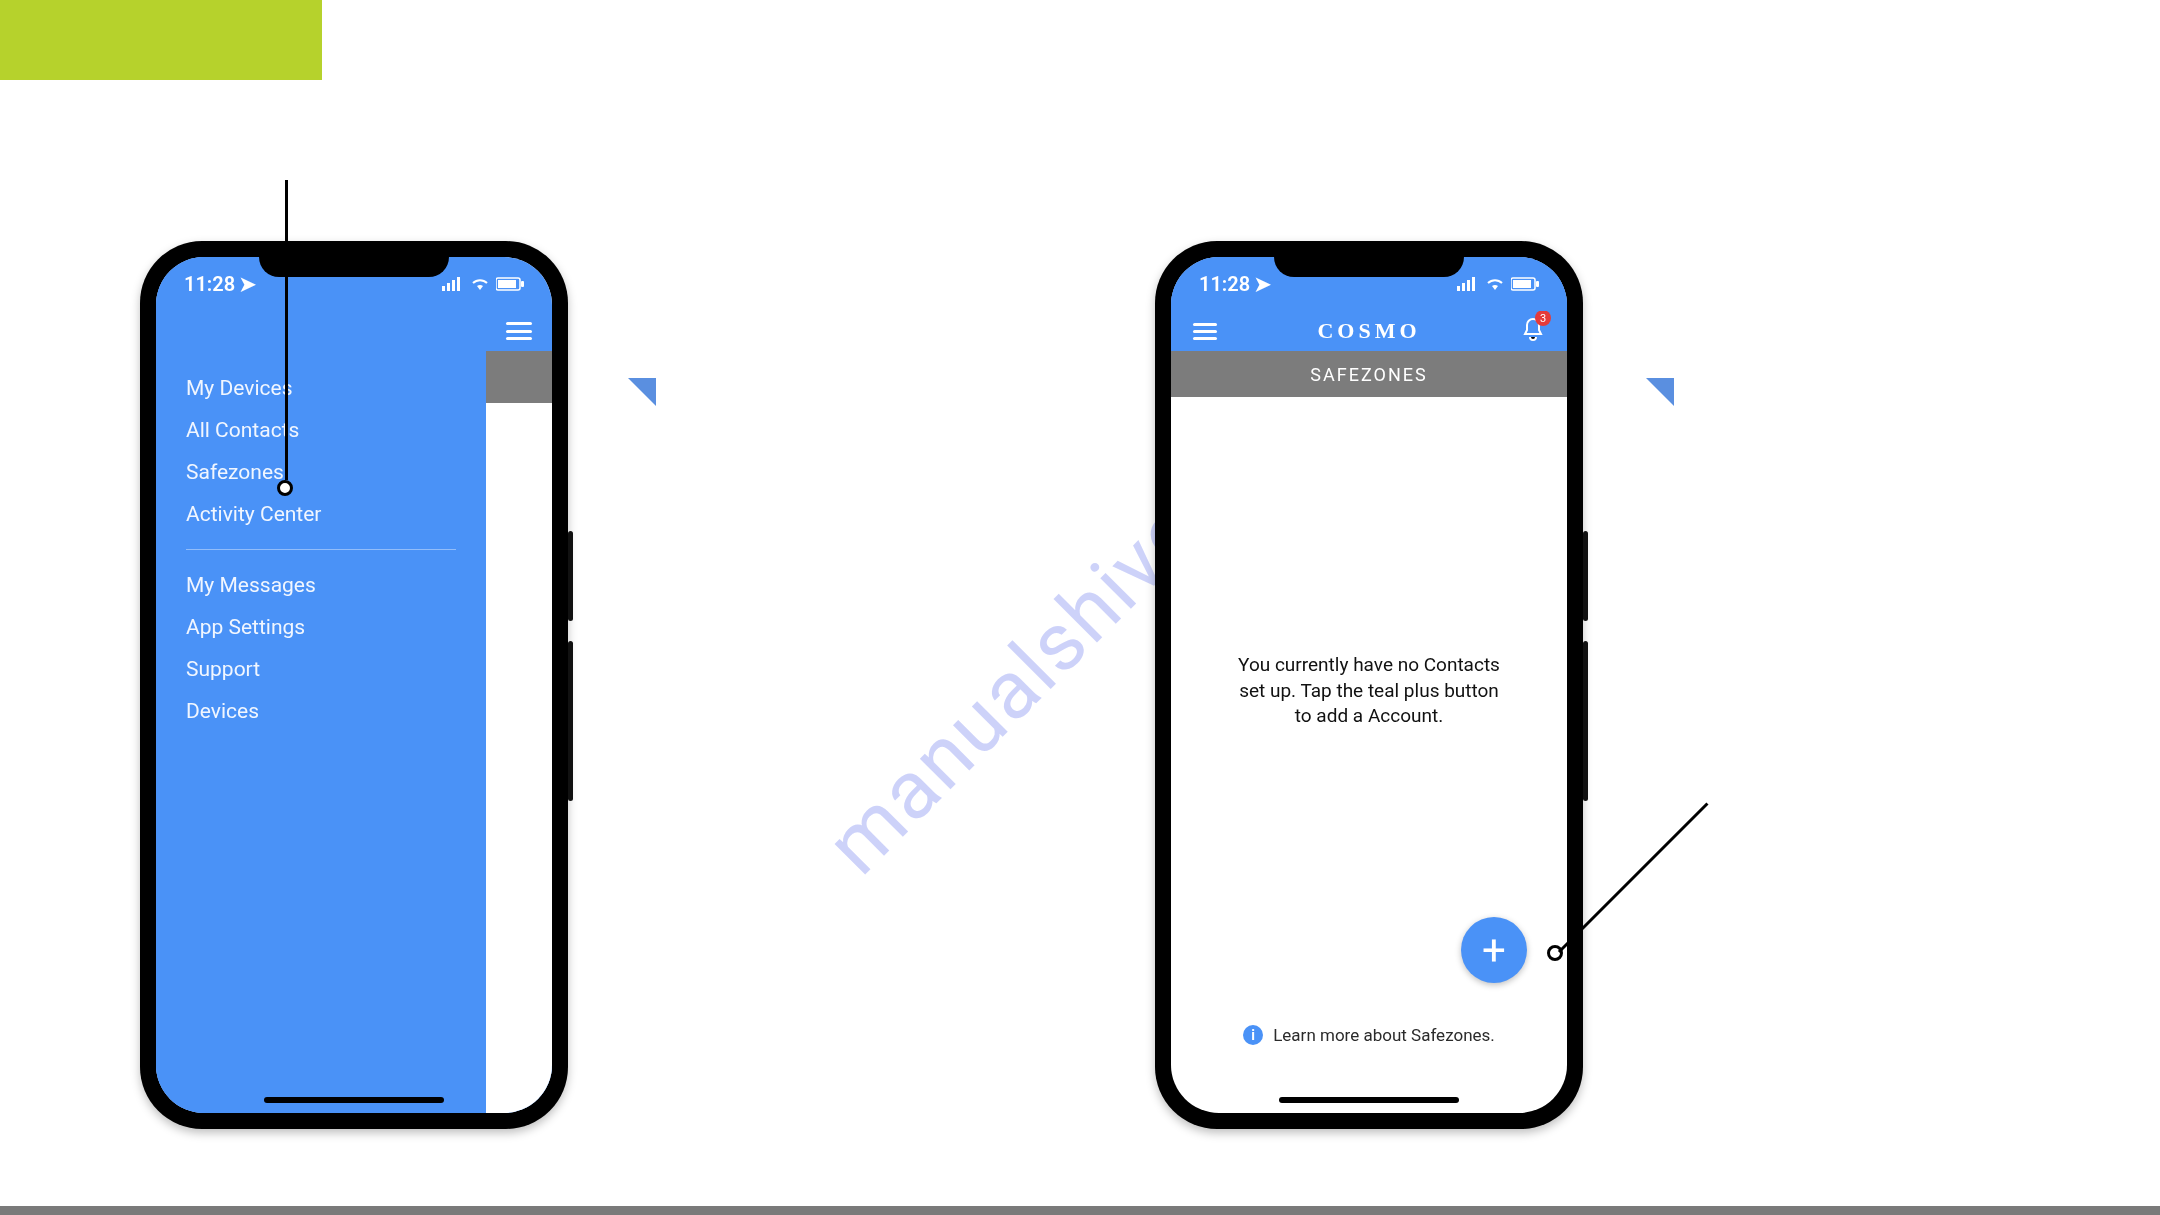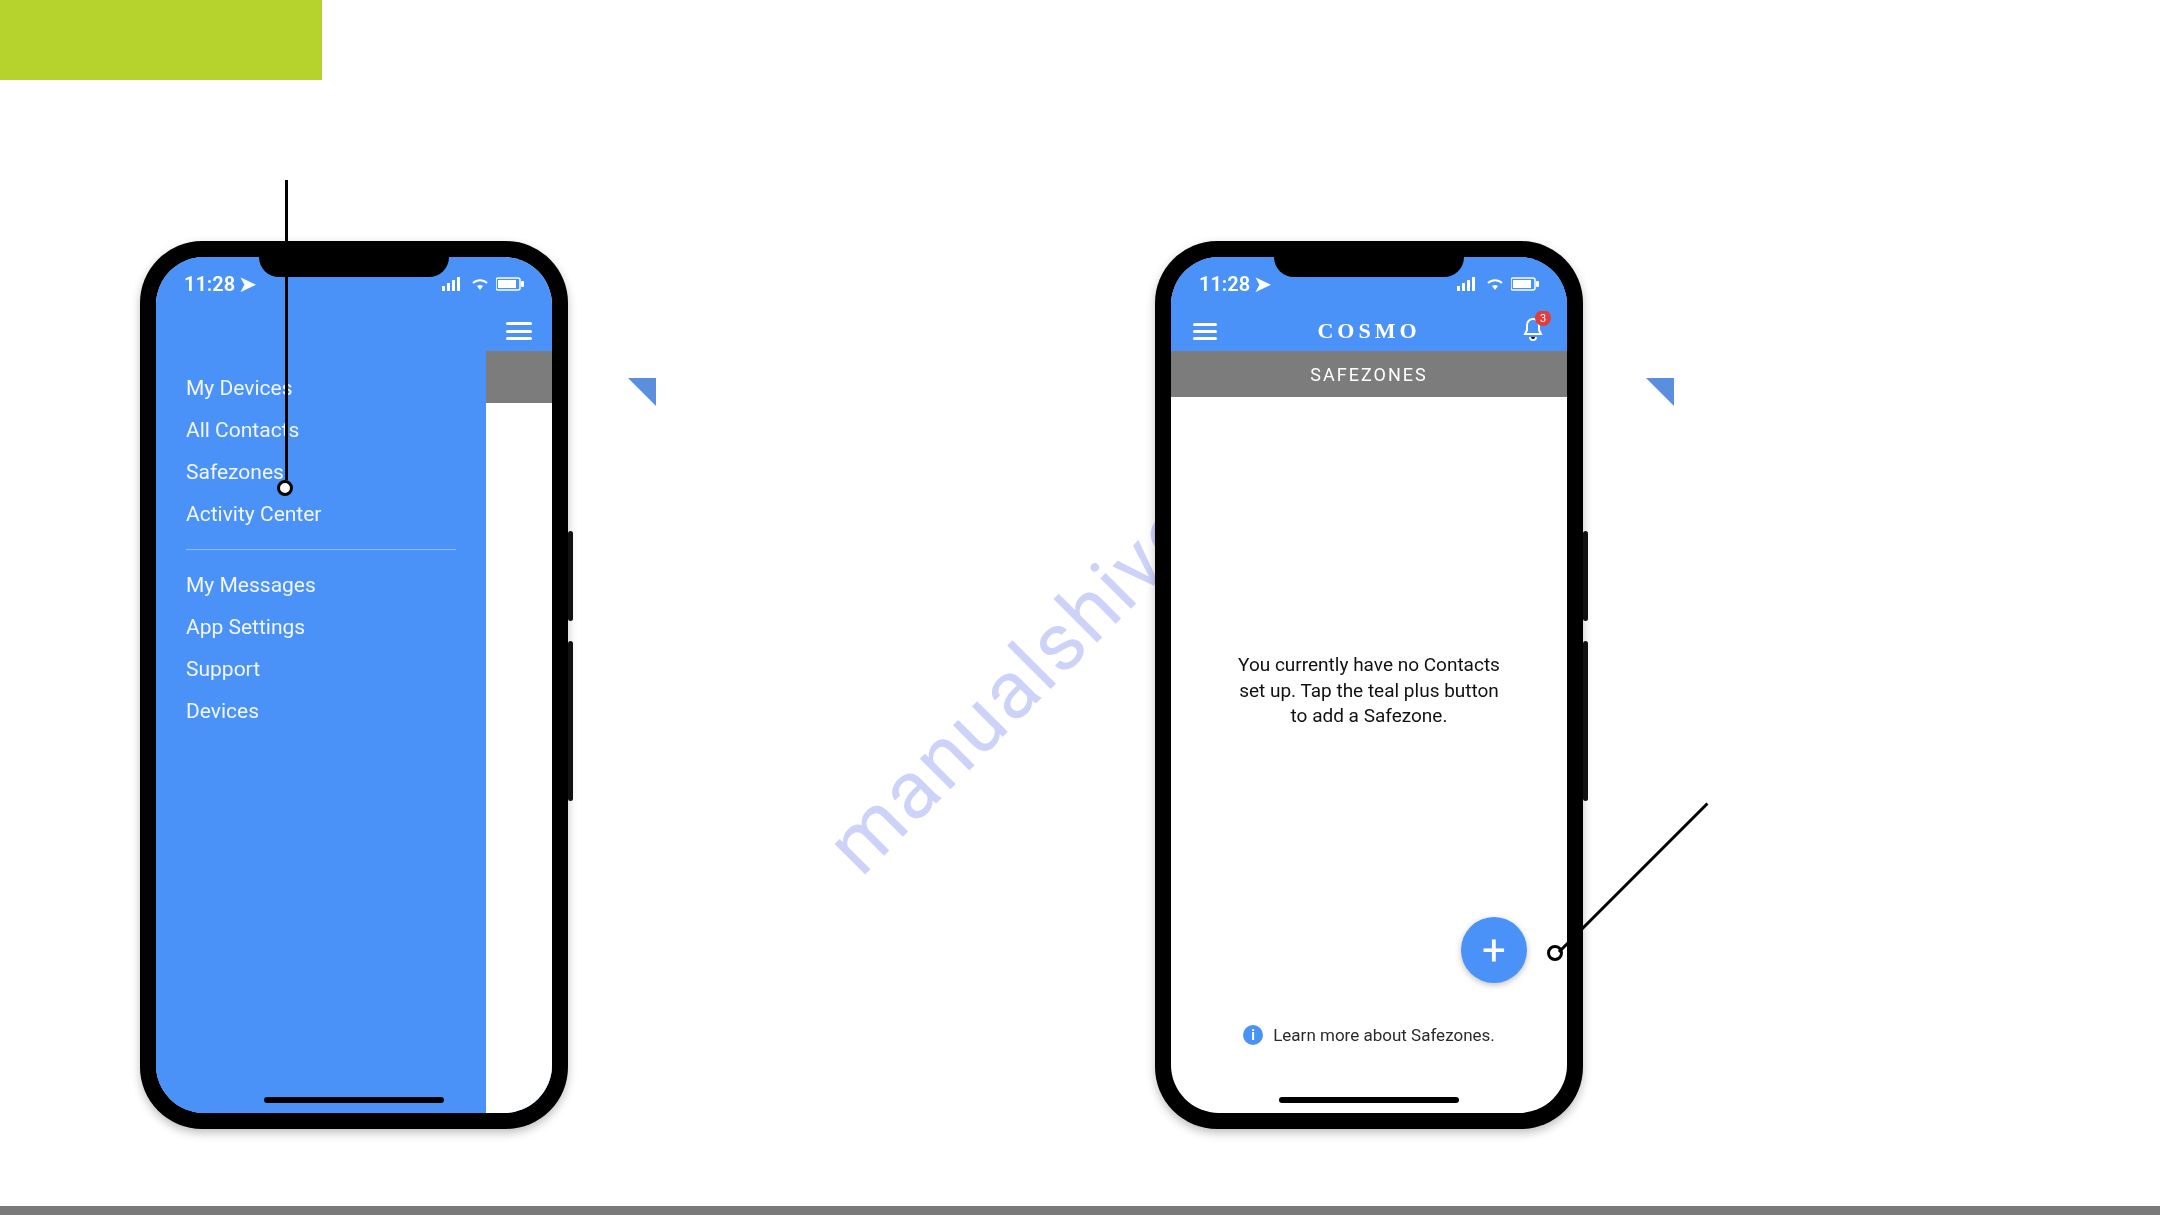--- a/index.html
+++ b/index.html
@@ -232,21 +232,21 @@
             </svg>
           <span class="badge">3</span>
         </div>
       </div>
 
       <div class="section-title">SAFEZONES</div>
 
       <div class="empty-text">
         <div>You currently have no Contacts</div>
         <div>set up. Tap the teal plus button</div>
-        <div>to add a Safezone.</div>
+        <div>to add a Account.</div>
       </div>
 
       <div class="fab">
         <span>+</span>
       </div>
 
       <div class="learn-row">
         <span class="info-circle">i</span>
         <span>Learn more about Safezones.</span>
       </div>

